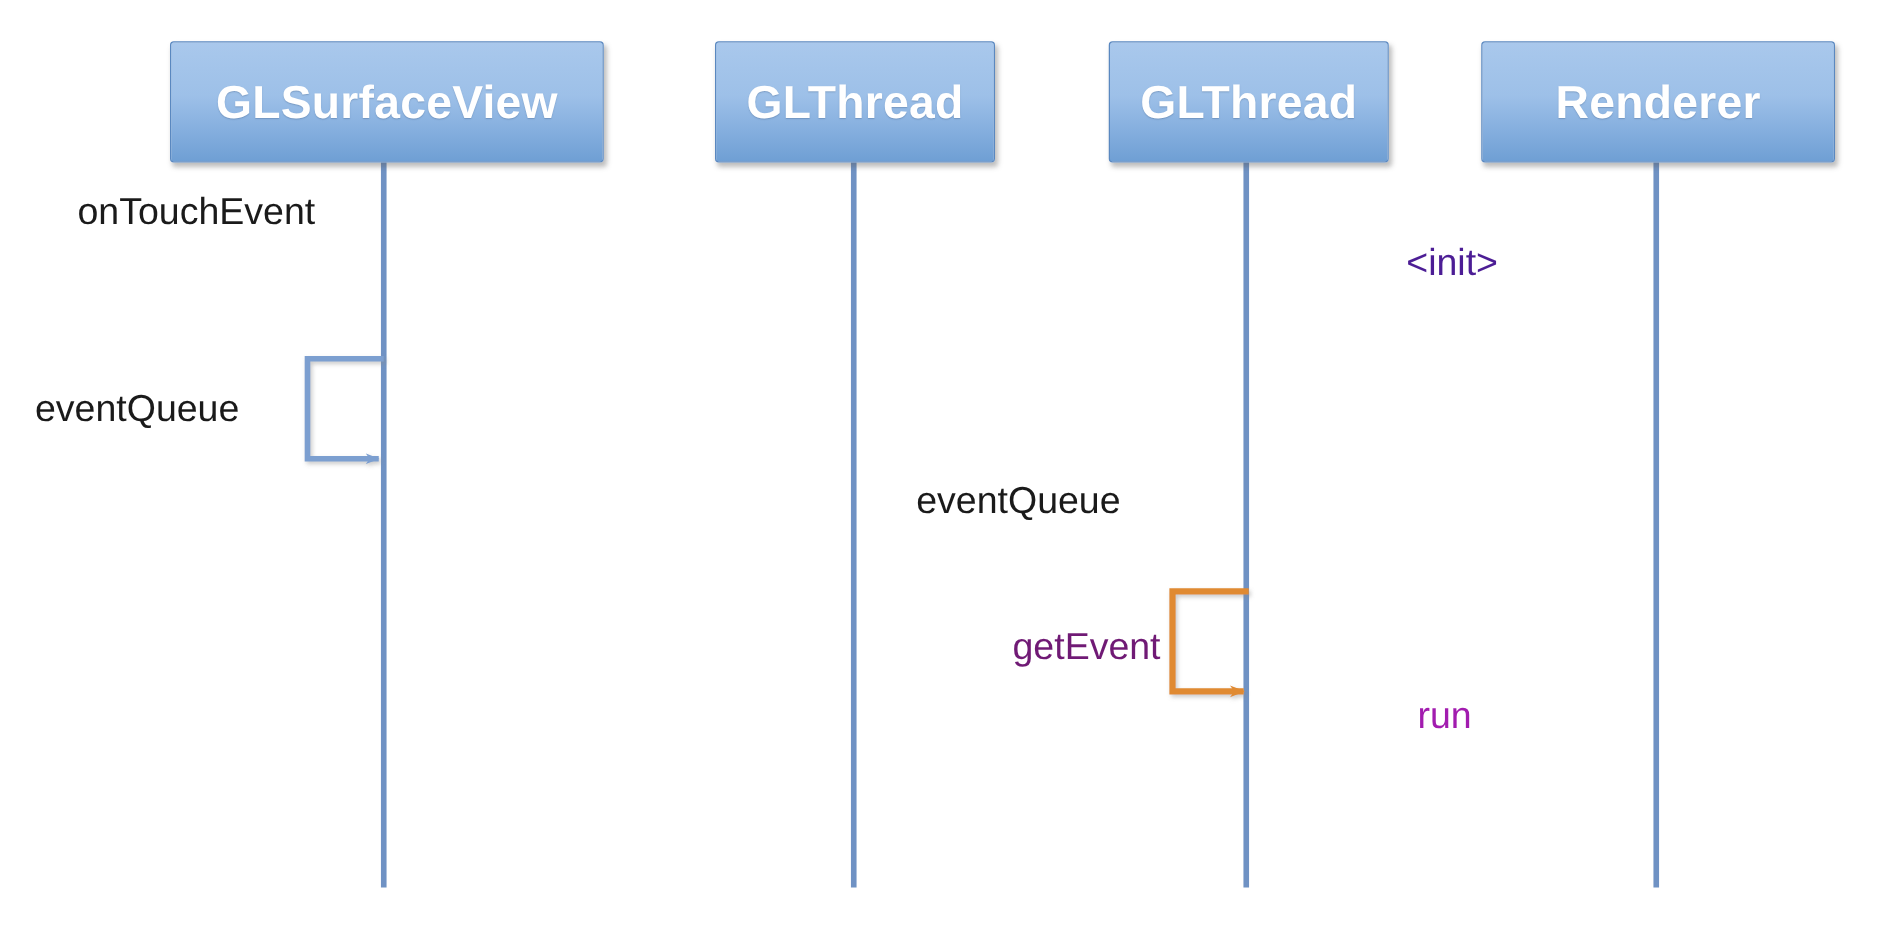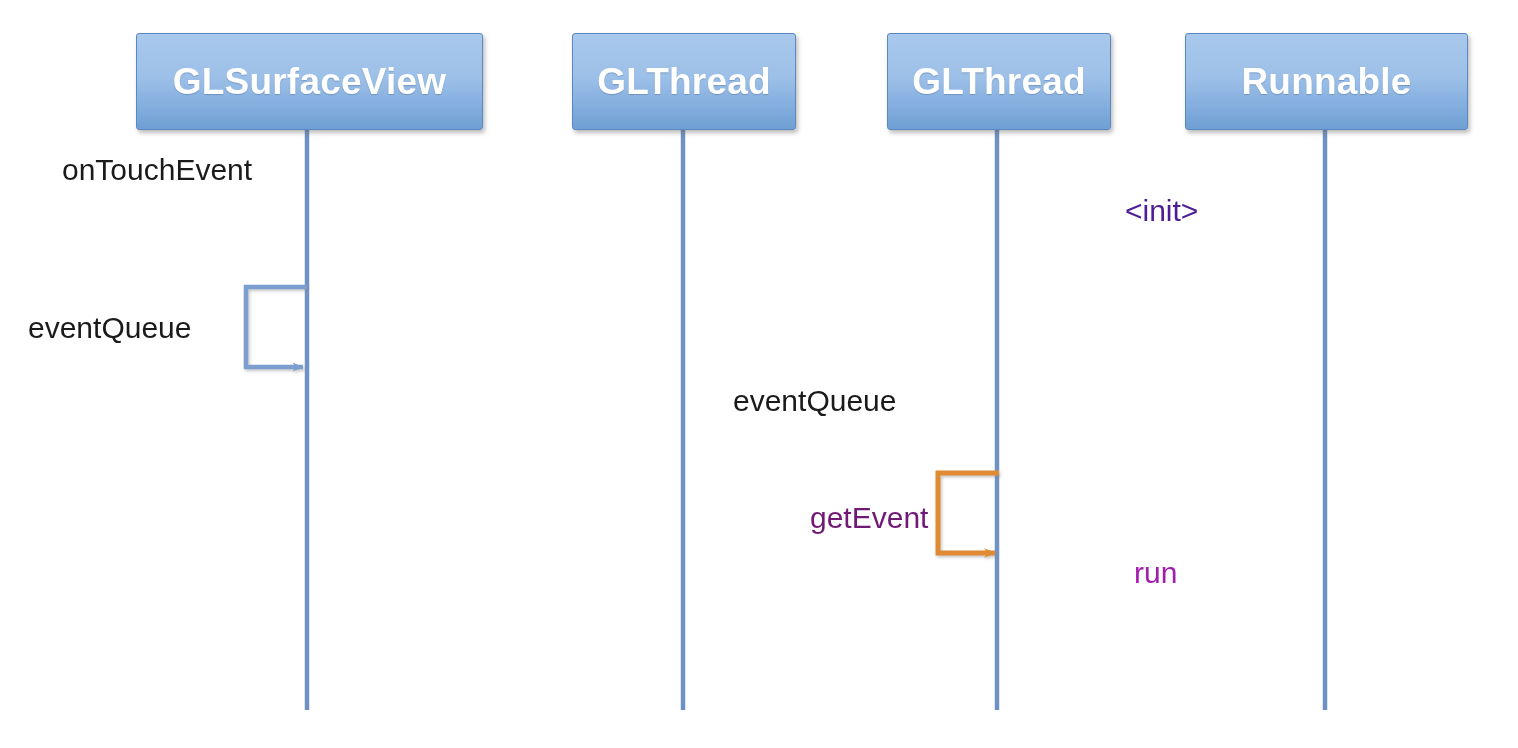--- a/index.html
+++ b/index.html
@@ -91,21 +91,21 @@
       <div class="participant-box" style="left: 136px; top: 33px; width: 347px; height: 97px;">
         <span class="participant-label">GLSurfaceView</span>
       </div>
       <div class="participant-box" style="left: 572px; top: 33px; width: 224px; height: 97px;">
         <span class="participant-label">GLThread</span>
       </div>
       <div class="participant-box" style="left: 887px; top: 33px; width: 224px; height: 97px;">
         <span class="participant-label">GLThread</span>
       </div>
       <div class="participant-box" style="left: 1185px; top: 33px; width: 283px; height: 97px;">
-        <span class="participant-label">Runnable</span>
+        <span class="participant-label">Renderer</span>
       </div>
     </div>
   <div id="labels">
       <div class="msg-label" style="left: 62px; top: 155px; color: rgb(26, 26, 26);">onTouchEvent</div>
       <div class="msg-label" style="left: 1125px; top: 196px; color: #4c1d95;">&lt;init&gt;</div>
       <div class="msg-label" style="left: 28px; top: 313px; color: rgb(26, 26, 26);">eventQueue</div>
       <div class="msg-label" style="left: 733px; top: 386px; color: rgb(26, 26, 26);">eventQueue</div>
       <div class="msg-label" style="left: 810px; top: 503px; color: #701a75;">getEvent</div>
       <div class="msg-label" style="left: 1134px; top: 558px; color: #a21caf;">run</div>
     </div>

